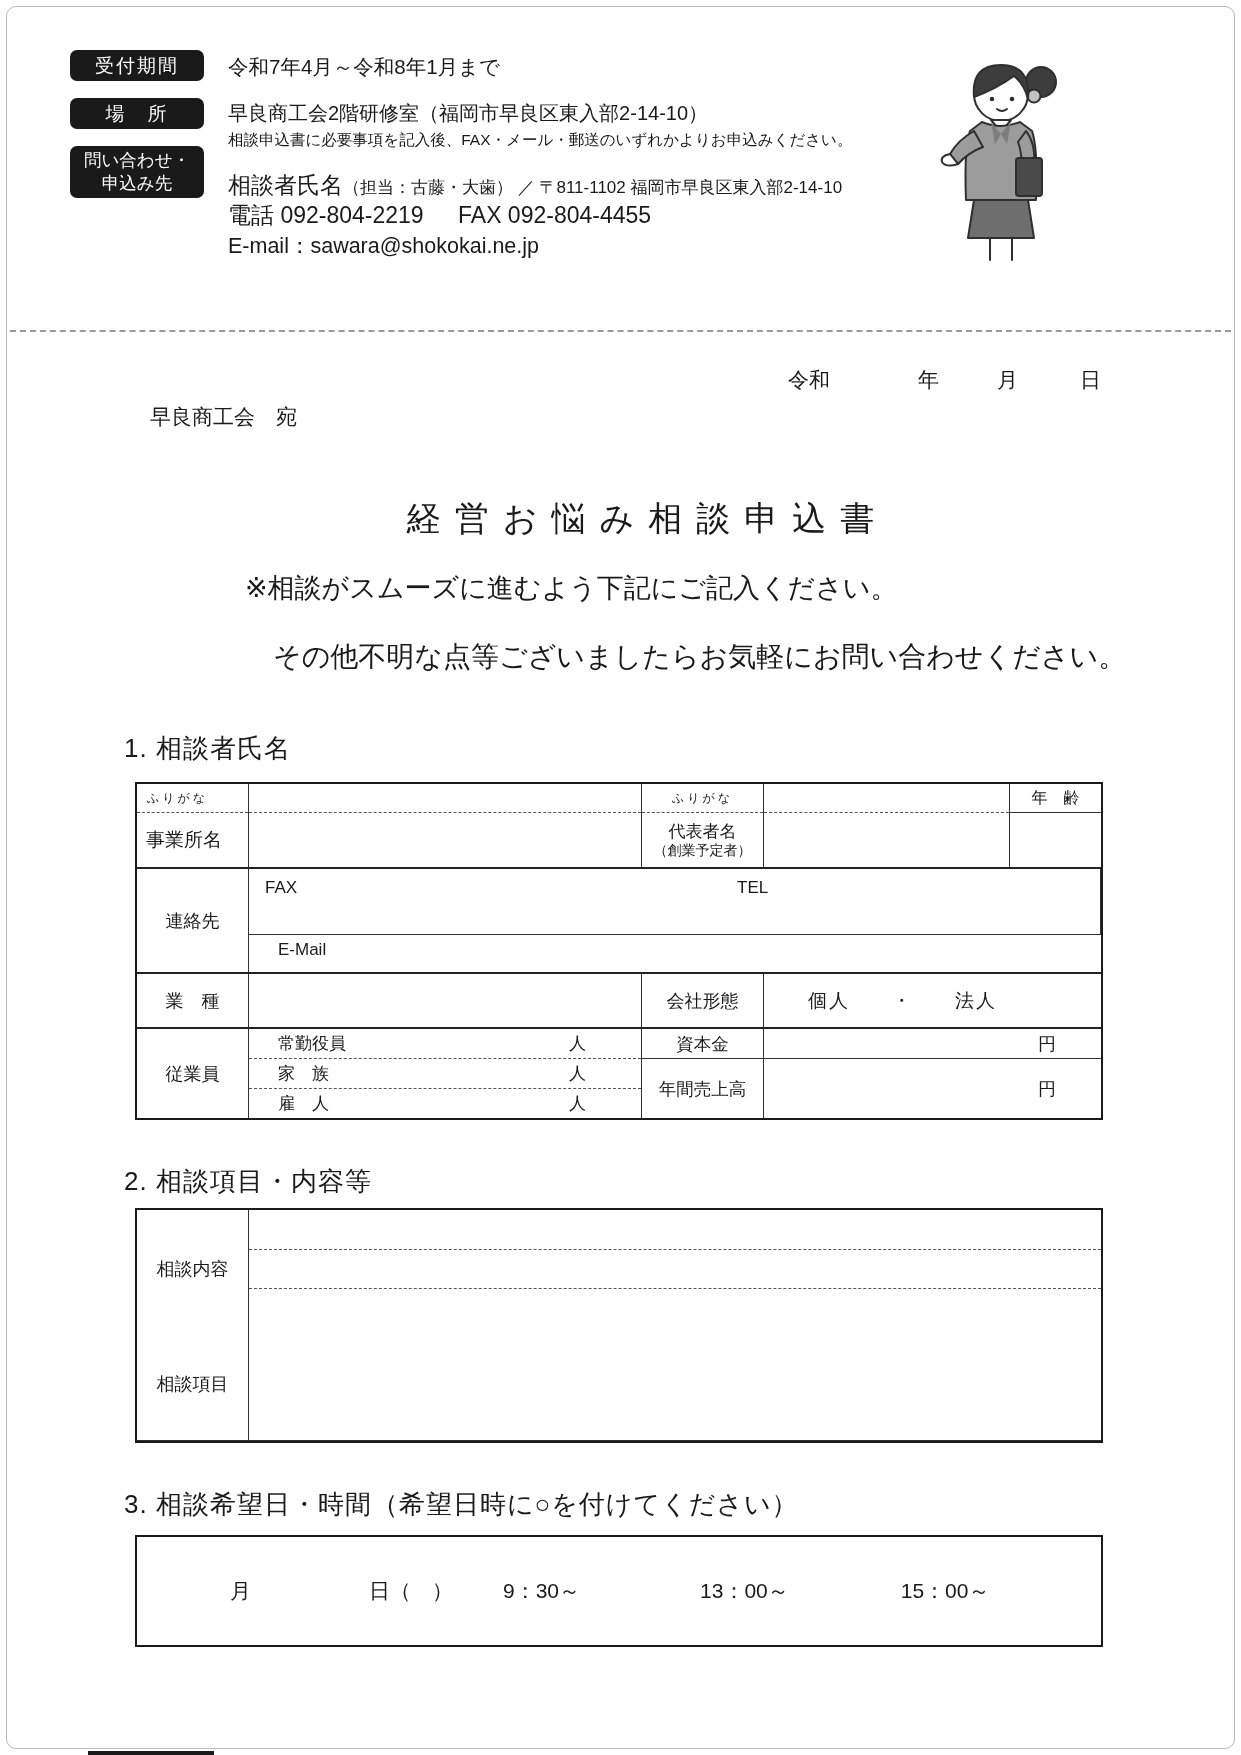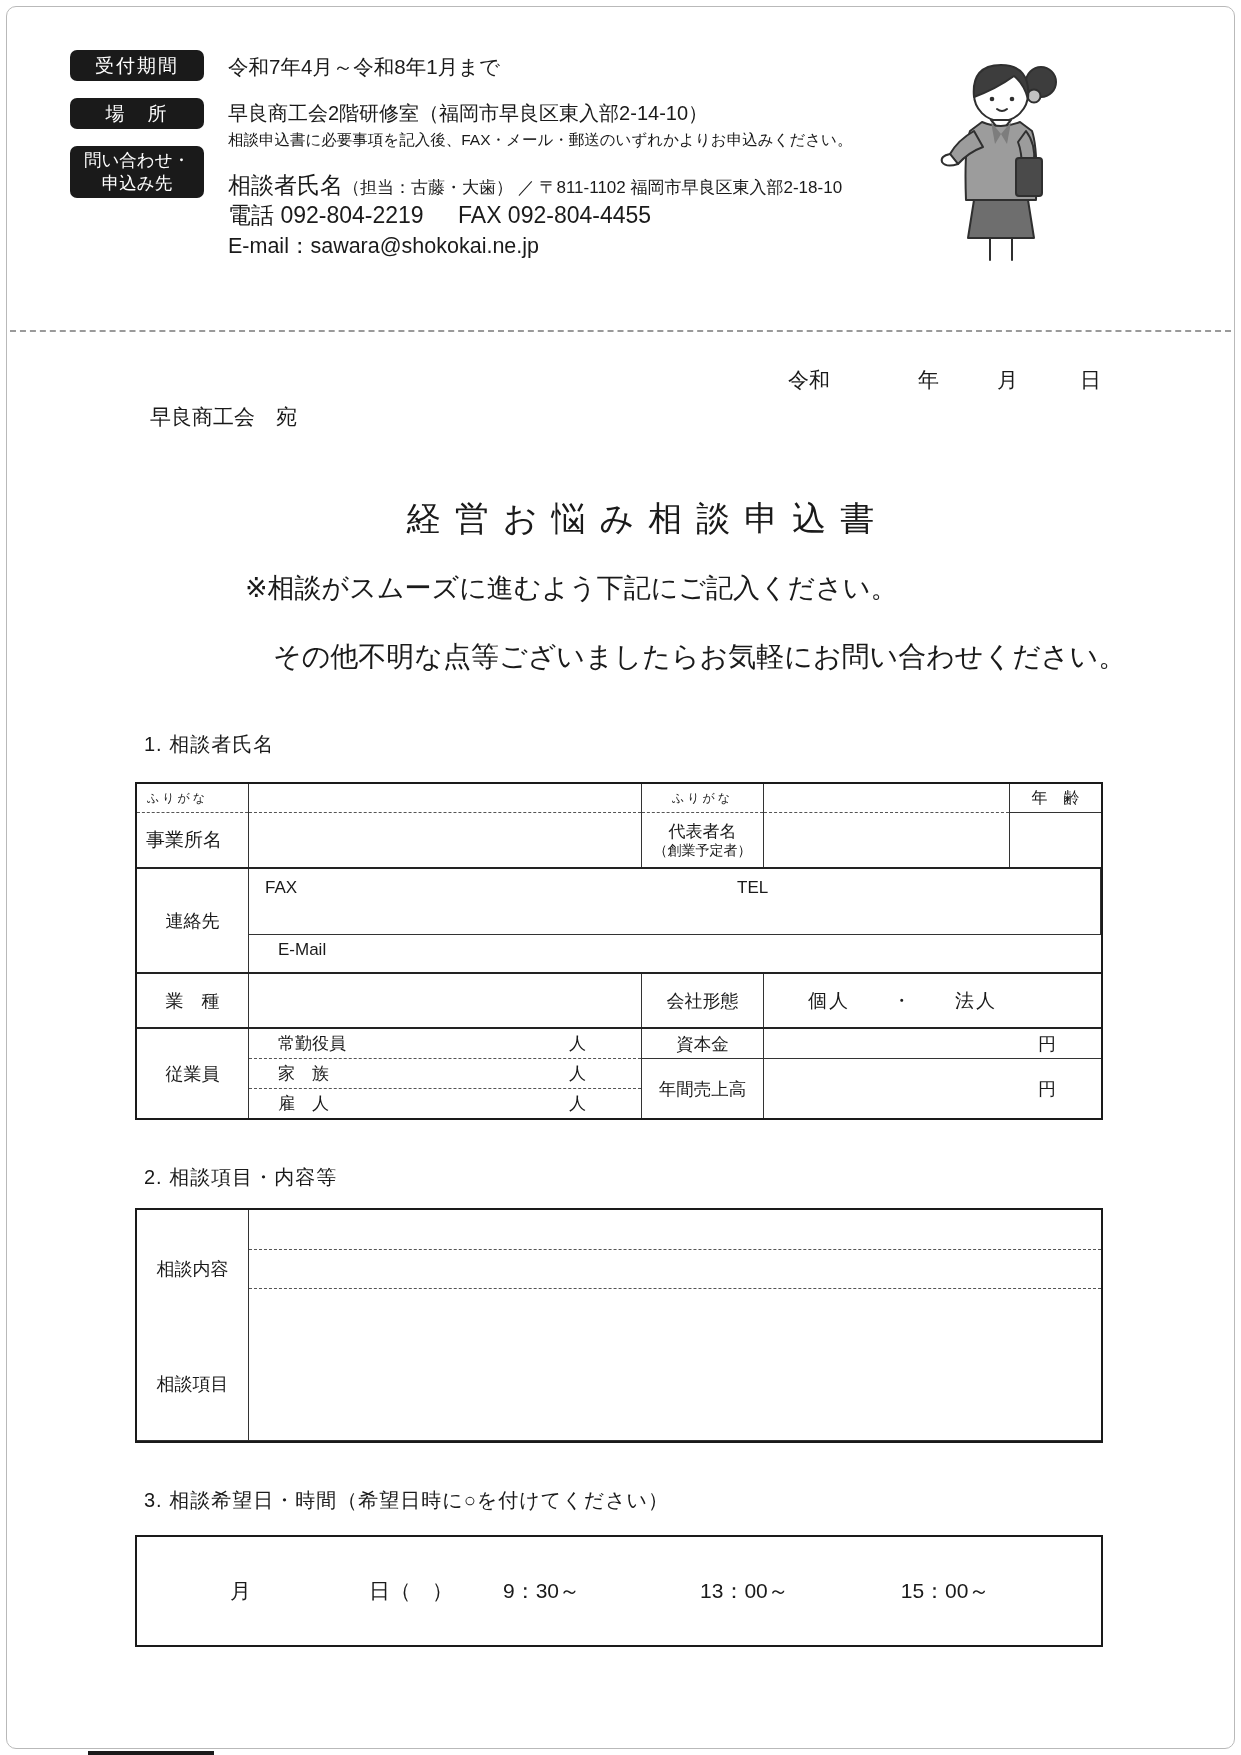--- a/index.html
+++ b/index.html
@@ -32,21 +32,21 @@
   
   .date-line{position:absolute;left:788px;top:366px;font-size:21px;display:flex;}
   .date-line .dl-y{margin-left:88px;}
   .date-line .dl-m{margin-left:58px;}
   .date-line .dl-d{margin-left:62px;}
   .addressee{position:absolute;left:150px;top:403px;font-size:21px;}
   .form-title{position:absolute;left:16px;top:496px;width:100%;text-align:center;
     font-size:34px;letter-spacing:14px;padding-left:22px;box-sizing:border-box;}
   .note1{position:absolute;left:245px;top:570px;font-size:27px;}
   .note2{position:absolute;left:273px;top:638px;font-size:28px;}
-  .sec-head{position:absolute;left:144px;font-size:20px;letter-spacing:1px;}
+  .sec-head{position:absolute;left:124px;font-size:26px;letter-spacing:1px;}
   .sh1{top:731px;} .sh2{top:1164px;} .sh3{top:1487px;}
   
   .tbl{position:absolute;left:135px;width:968px;border:2.5px solid #1a1a1a;
     box-sizing:border-box;display:flex;flex-direction:column;background:#fff;}
   .row{display:flex;box-sizing:border-box;}
   .cell{box-sizing:border-box;position:relative;}
   .br{border-right:1px solid #333;}
   .bb-thick{border-bottom:2px solid #222;}
   .bb-thin{border-bottom:1px solid #333;}
   .bb-dash{border-bottom:1.5px dashed #555;}
@@ -116,21 +116,21 @@
   <div class="badge b2">場　所</div>
   <div class="hline h-place">早良商工会2階研修室（福岡市早良区東入部2-14-10）</div>
   <div class="hline h-place-note">相談申込書に必要事項を記入後、FAX・メール・郵送のいずれかよりお申込みください。</div>
 
   <div class="badge b3">
     <div>問い合わせ・</div>
     <div>申込み先</div>
   </div>
   <div class="hline h-org">
     <span class="org-big">相談者氏名</span><span class="org-staff">（担当：古藤・大歯）</span>
-    <span>／ 〒811-1102 福岡市早良区東入部2-18-10</span>
+    <span>／ 〒811-1102 福岡市早良区東入部2-14-10</span>
   </div>
   <div class="hline h-telfax">
     <span>電話 092-804-2219</span>
     <span class="fax">FAX 092-804-4455</span>
   </div>
   <div class="hline h-email">E-mail：sawara@shokokai.ne.jp</div>
 
   <div class="illustration">
     <svg width="140" height="215" viewBox="0 0 140 215" aria-hidden="true">
       <g stroke="#2f2f2f" stroke-width="2" stroke-linecap="round" stroke-linejoin="round">

